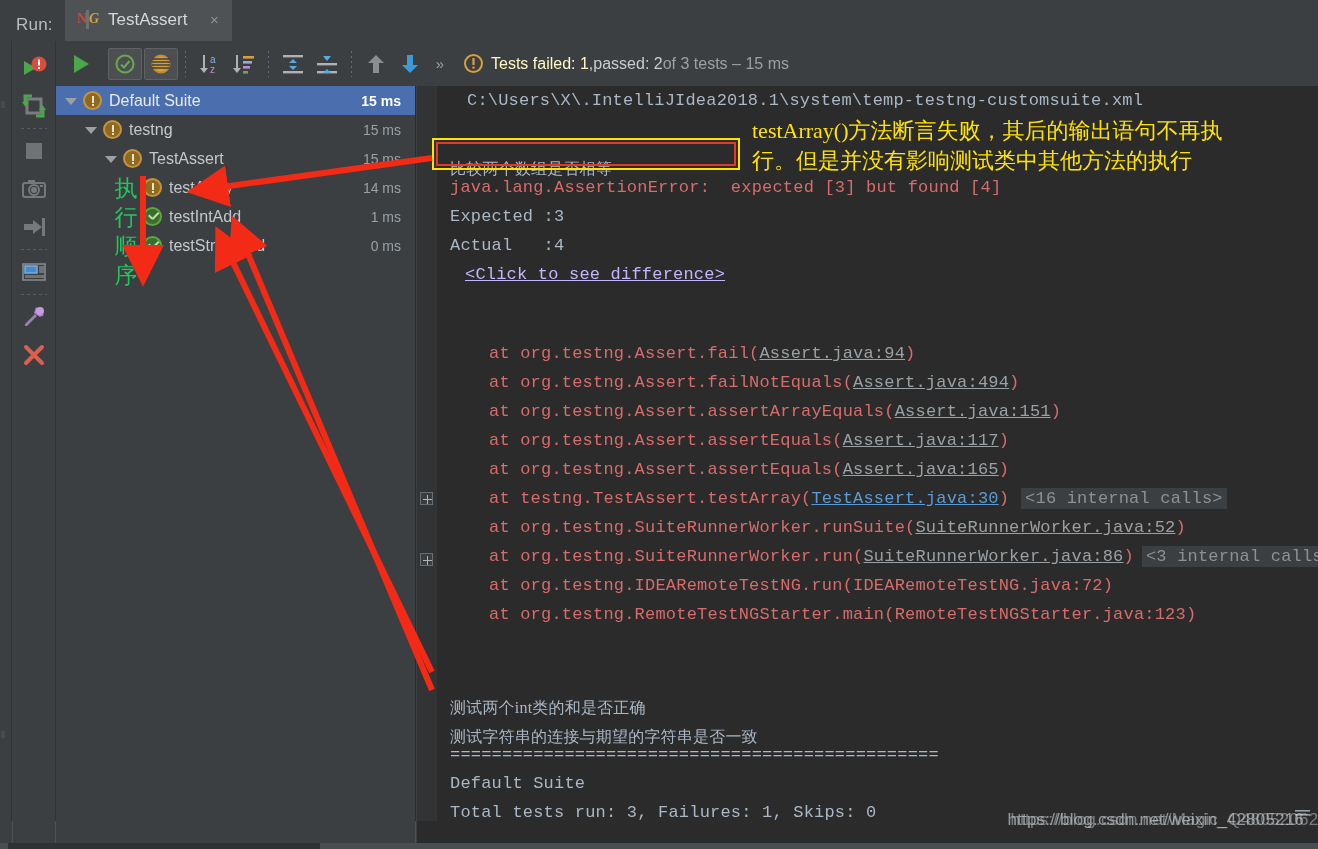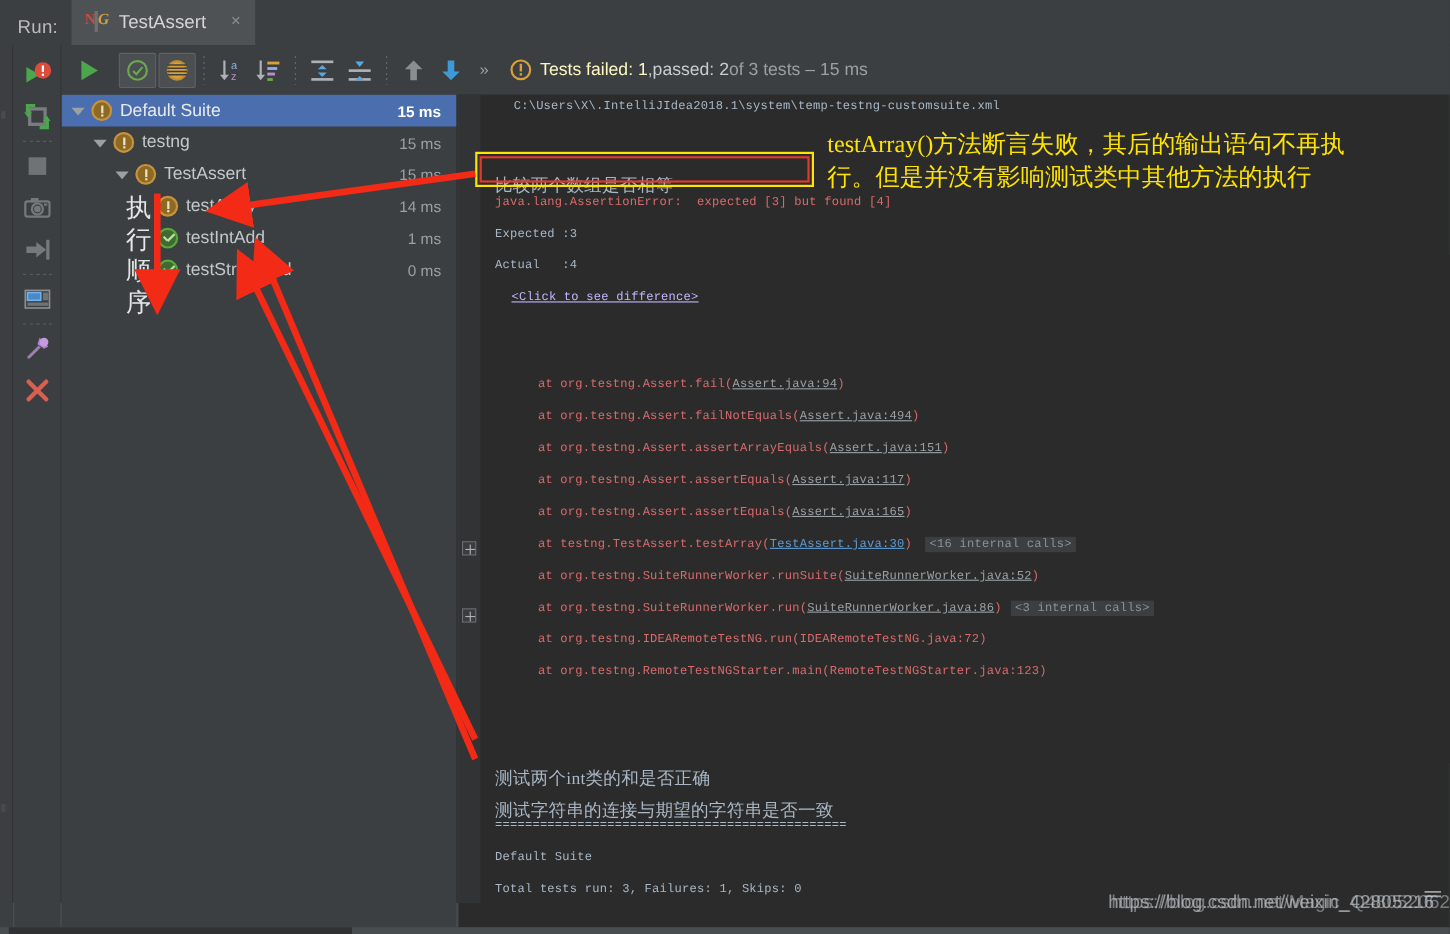--- a/index.html
+++ b/index.html
@@ -112,21 +112,21 @@
 
   
   .console {
     position: absolute; left: 417px; top: 86px; width: 901px; height: 735px;
     background: #2b2b2b; overflow: hidden;
   }
   .con-gutter { position: absolute; left: 0; top: 0; width: 20px; height: 735px; background: #313335; }
   .con-body { position: absolute; left: 20px; top: 0; right: 0; height: 735px; }
   .cl {
     position: absolute; left: 0; font-family: "Liberation Mono", monospace;
-    font-size: 11px; white-space: pre; letter-spacing: .2px;
+    font-size: 17px; white-space: pre; letter-spacing: .2px;
   }
   .cl.gray { color: #a9b7c6; }
   .cl.red  { color: #d86b6b; }
   .cl.link { color: #c4b5fd; text-decoration: underline; }
   .cl.cjk  { font-family: "Liberation Serif", serif; color: #a9b7c6; font-size: 16px; margin-top: 43px; }
   .lk { color: #9aa0a4; text-decoration: underline; }
   .lk-blue { color: #5b9bd5; text-decoration: underline; }
   .internal { background: #3c3f41; color: #8d9194; padding: 1px 4px; }
   .expander {
     position: absolute; width: 13px; height: 13px; border: 1px solid #6a6d6f; background: #3a3d3f;
@@ -138,21 +138,21 @@
   
   .anno-box {
     position: absolute; border: 2px solid #ffe400; background: transparent; pointer-events: none;
   }
   .anno-box .inner { position: absolute; inset: 2px; border: 2px solid #e03a2f; }
   .anno-yellow {
     position: absolute; color: #ffe400; font-family: "Liberation Serif", serif;
     font-size: 22px; line-height: 30px; pointer-events: none; white-space: pre;
   }
   .anno-vert {
-    position: absolute; color: #e5e5e5; font-family: "Liberation Serif", serif;
+    position: absolute; color: #22c55e; font-family: "Liberation Serif", serif;
     font-size: 23px; line-height: 29px; width: 26px; pointer-events: none; text-align: center;
   }
   .anno-svg { position: absolute; left: 0; top: 0; width: 1318px; height: 849px; pointer-events: none; }
 
   
   .bottombar {
     position: absolute; left: 0; top: 821px; width: 1318px; height: 28px; background: #3c3f41;
   }
   .bb-cellA { position: absolute; left: 12px; top: 0; width: 44px; height: 22px;
               border-left: 1px solid #4f5254; border-right: 1px solid #4f5254; }

